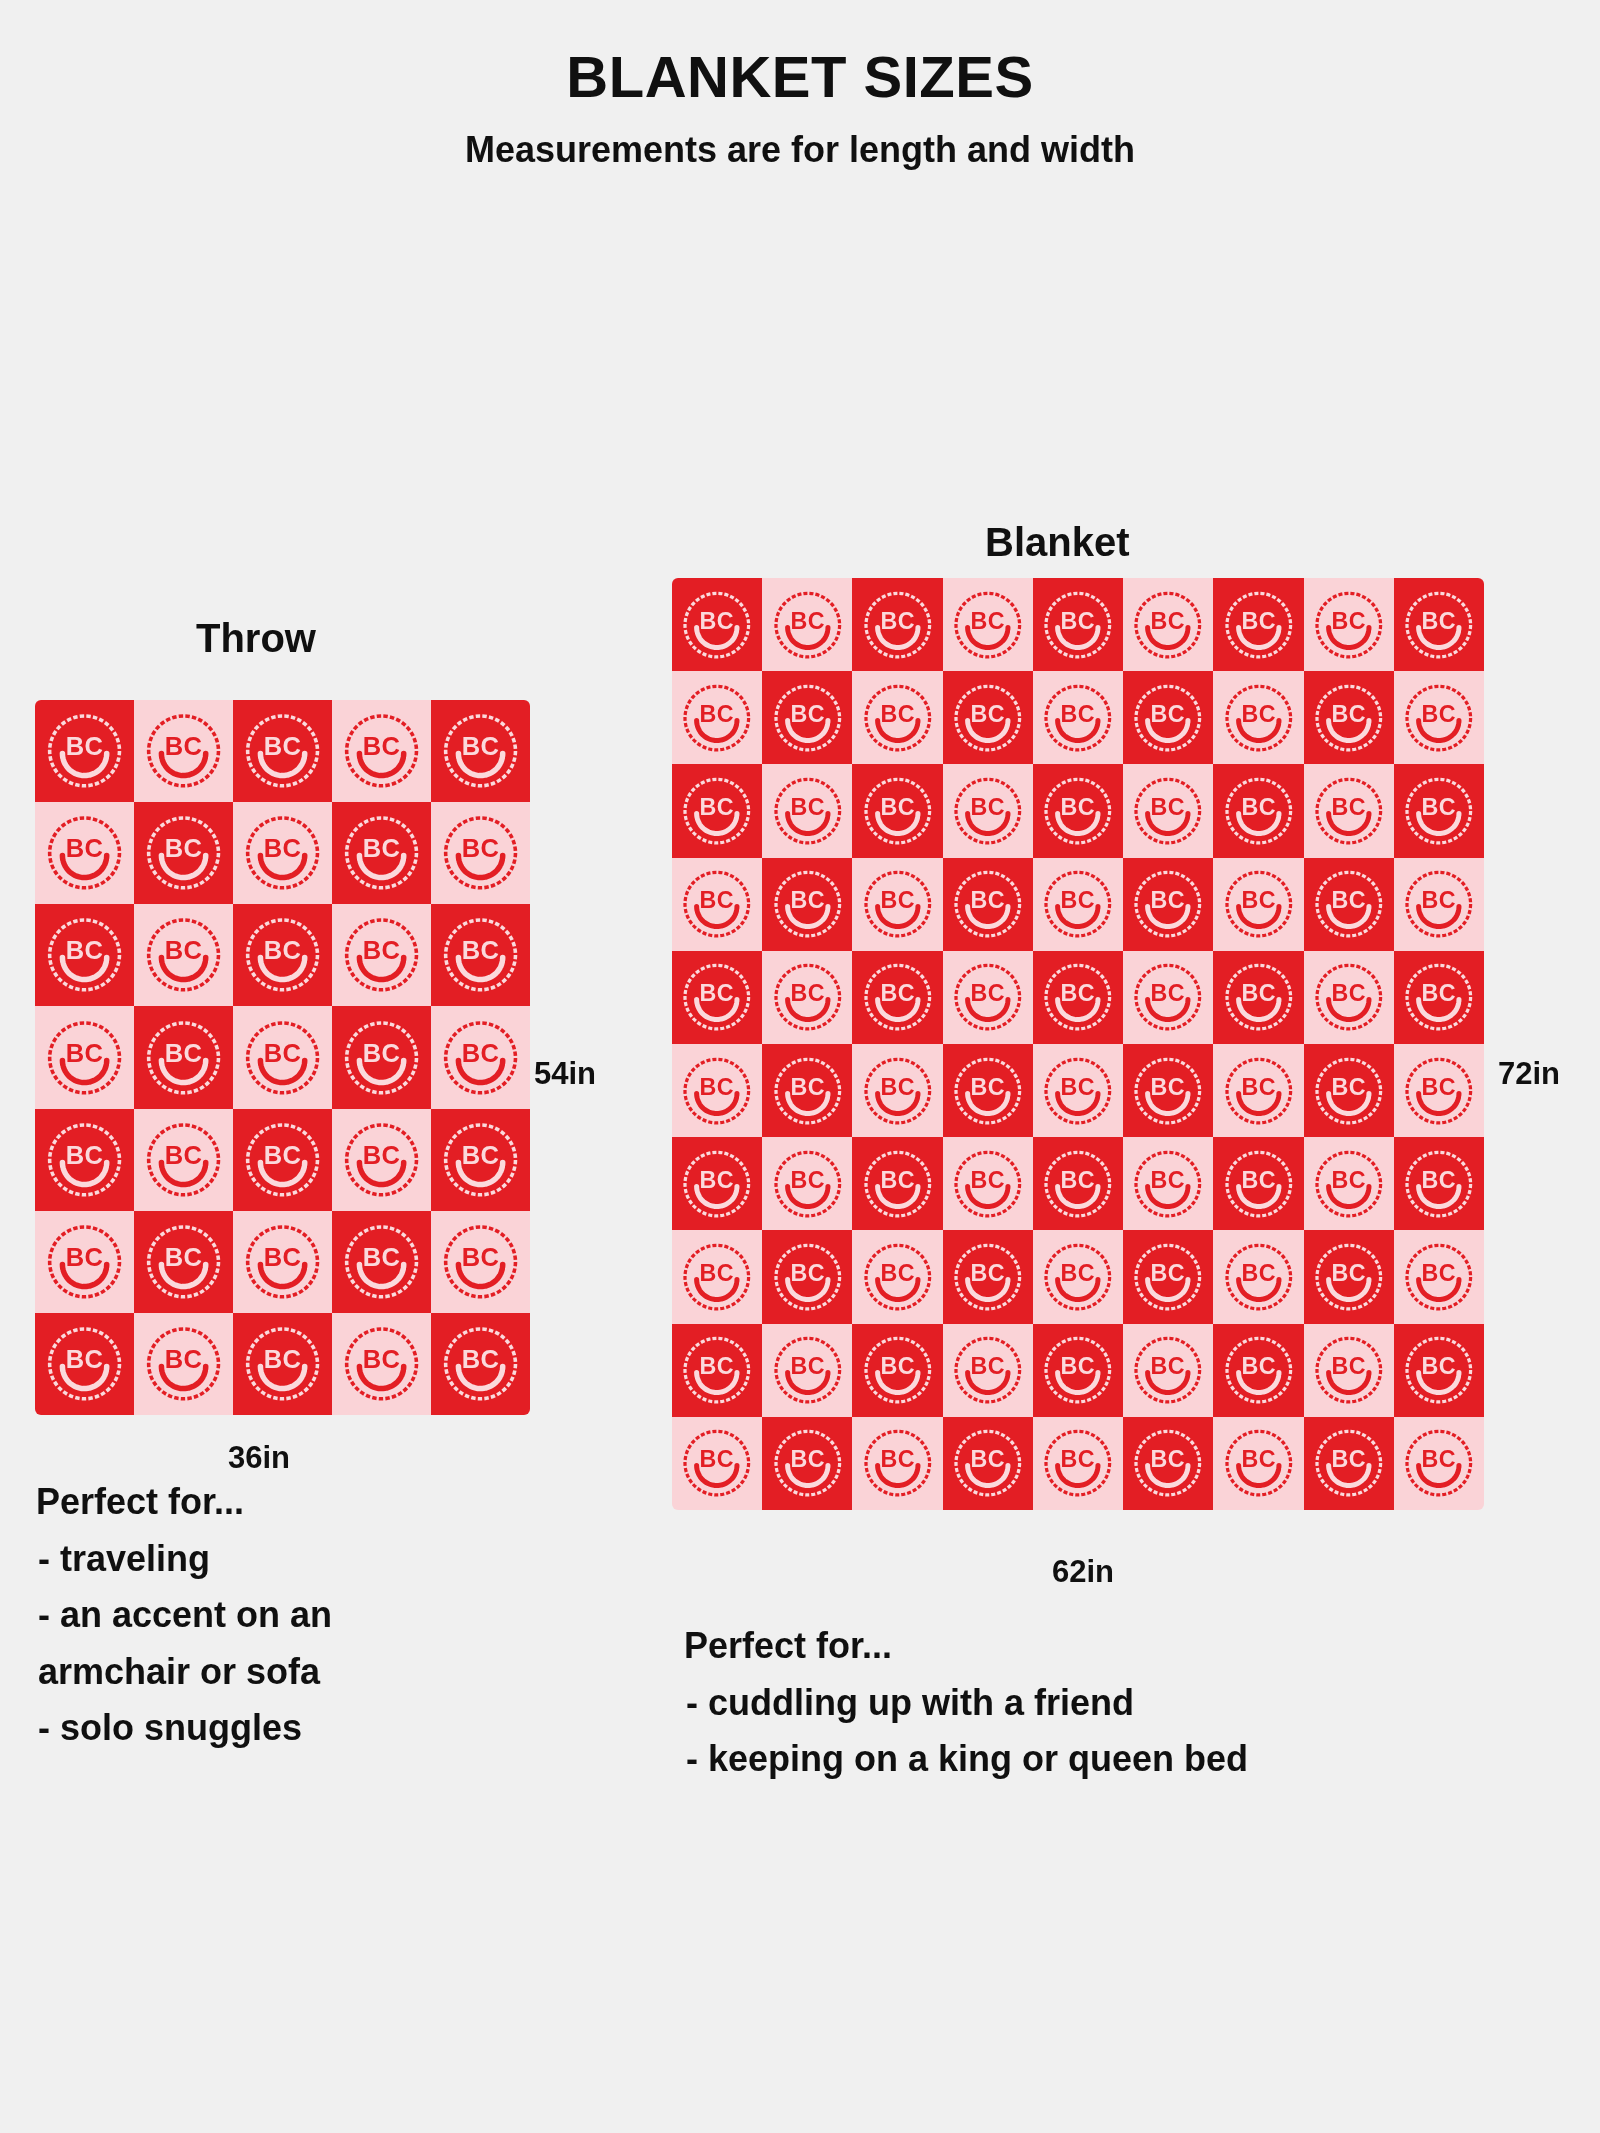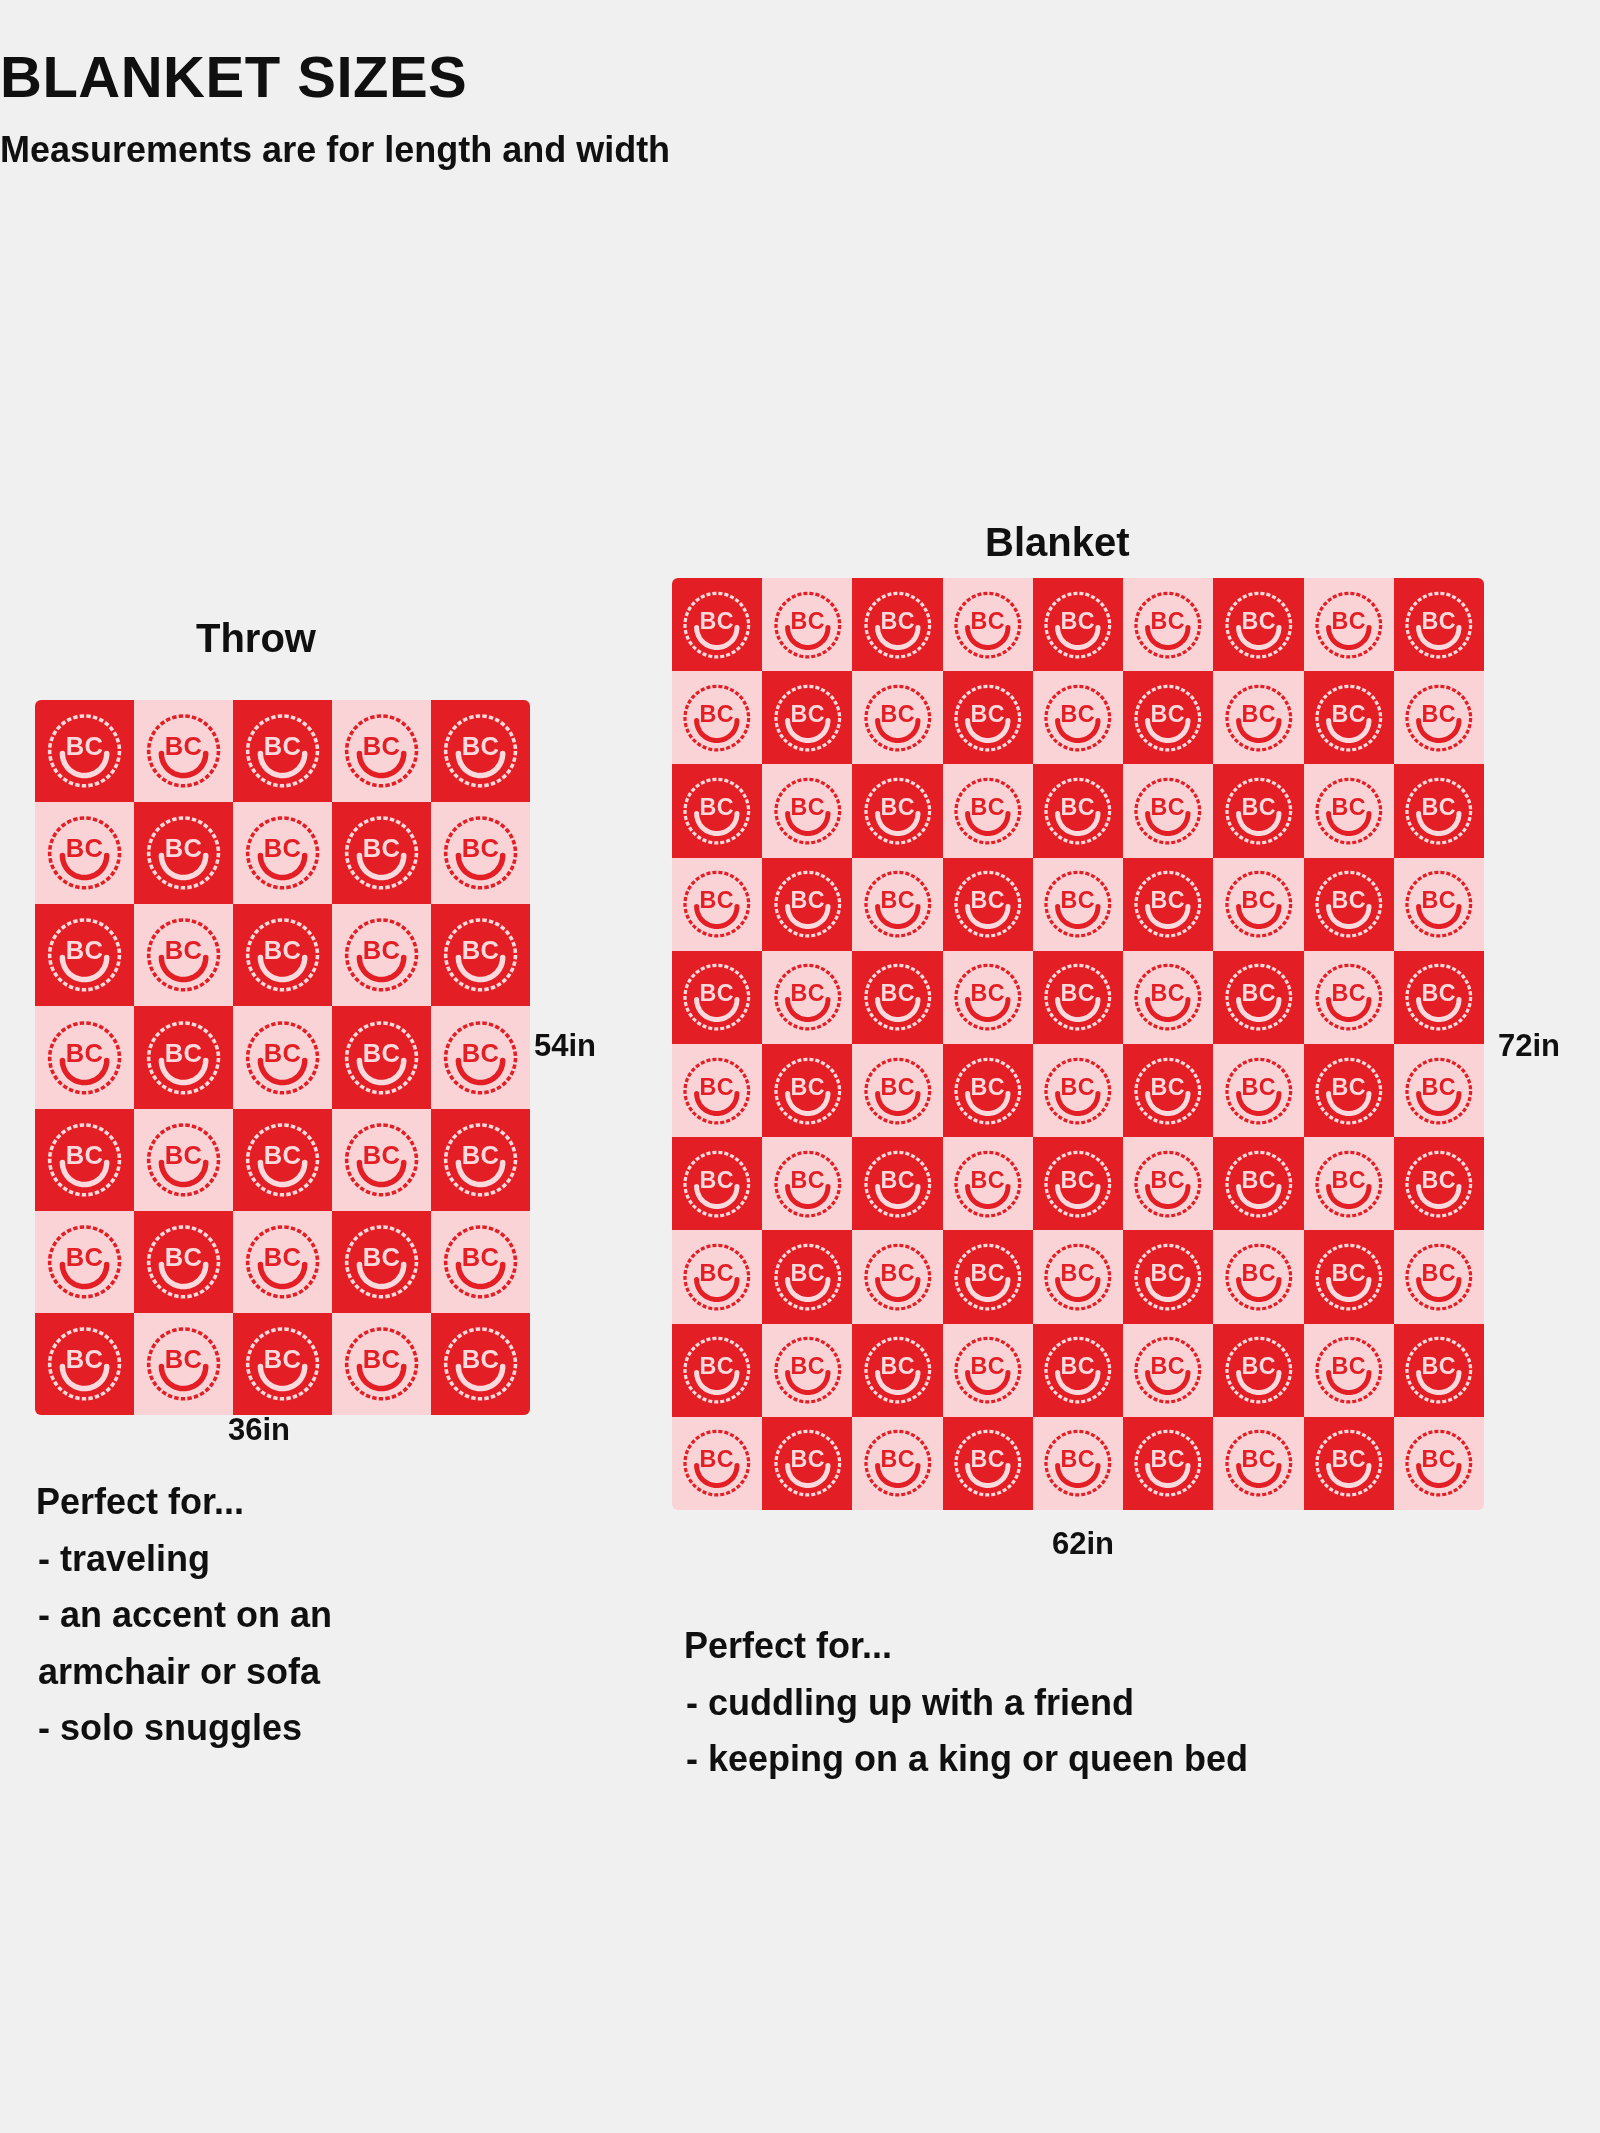--- a/index.html
+++ b/index.html
@@ -17,21 +17,21 @@
     overflow: hidden;
     -webkit-font-smoothing: antialiased;
   }
 
   
   #header {
     position: absolute;
     left: 0;
     top: 48px;
     width: 1600px;
-    text-align: left;
+    text-align: center;
   }
   #main-title {
     font-size: 58px;
     font-weight: bold;
     letter-spacing: 0.5px;
     line-height: 1.0;
     margin: 0;
   }
   #sub-title {
     font-size: 36px;
@@ -52,20 +52,21 @@
   #throw-label  { left: 196px; top: 618px; }
   #blanket-label{ left: 985px; top: 495px; margin-top: 27px; }
 
   
   .dim-label {
     position: absolute;
     font-size: 31px;
     font-weight: bold;
     line-height: 1;
     white-space: nowrap;
+    margin-top: 28px;
   }
   #throw-height-label  { left: 534px;  top: 1030px; }
   #throw-width-label   { left: 228px;  top: 1414px; }
   #blanket-height-label{ left: 1498px; top: 1030px; }
   #blanket-width-label { left: 1052px; top: 1528px; }
 
   
   .blanket-grid {
     position: absolute;
     display: grid;

